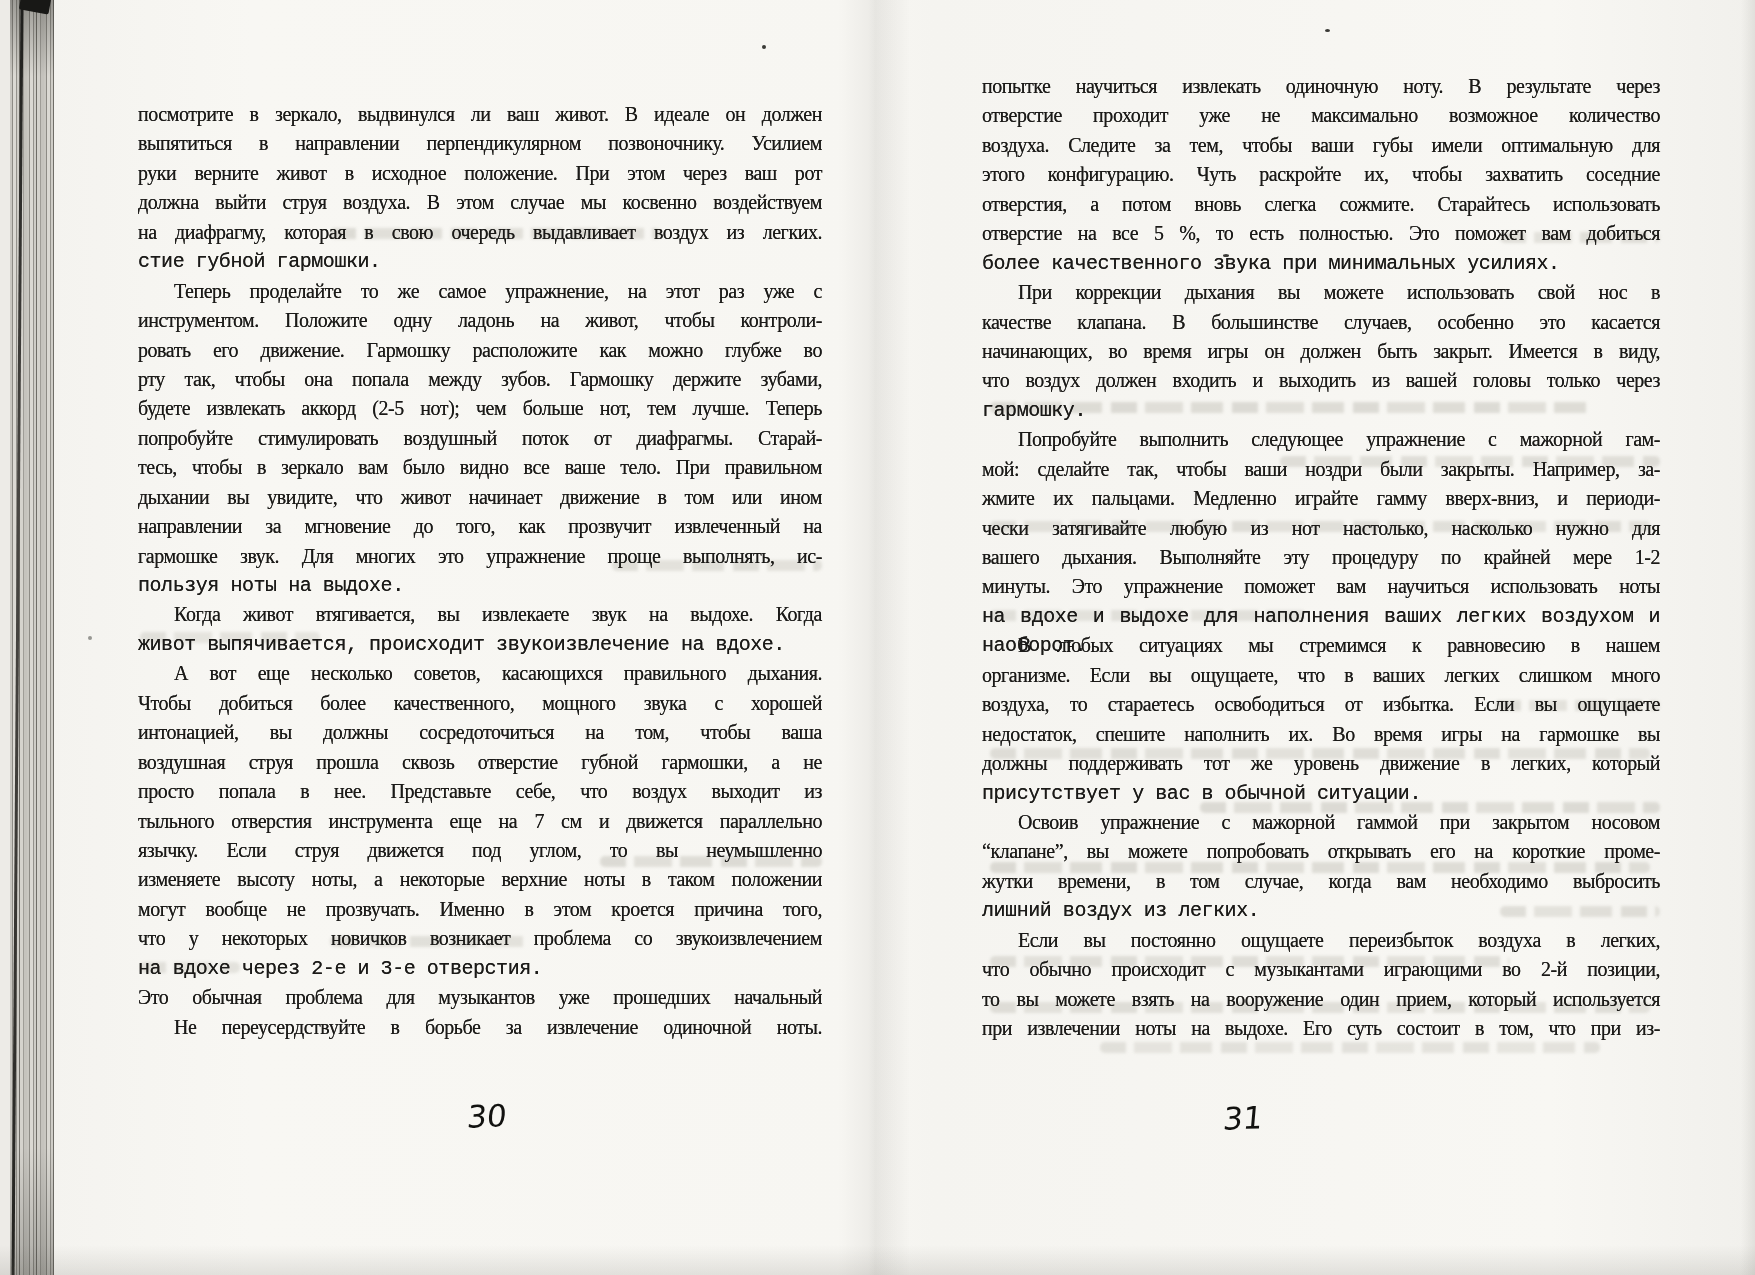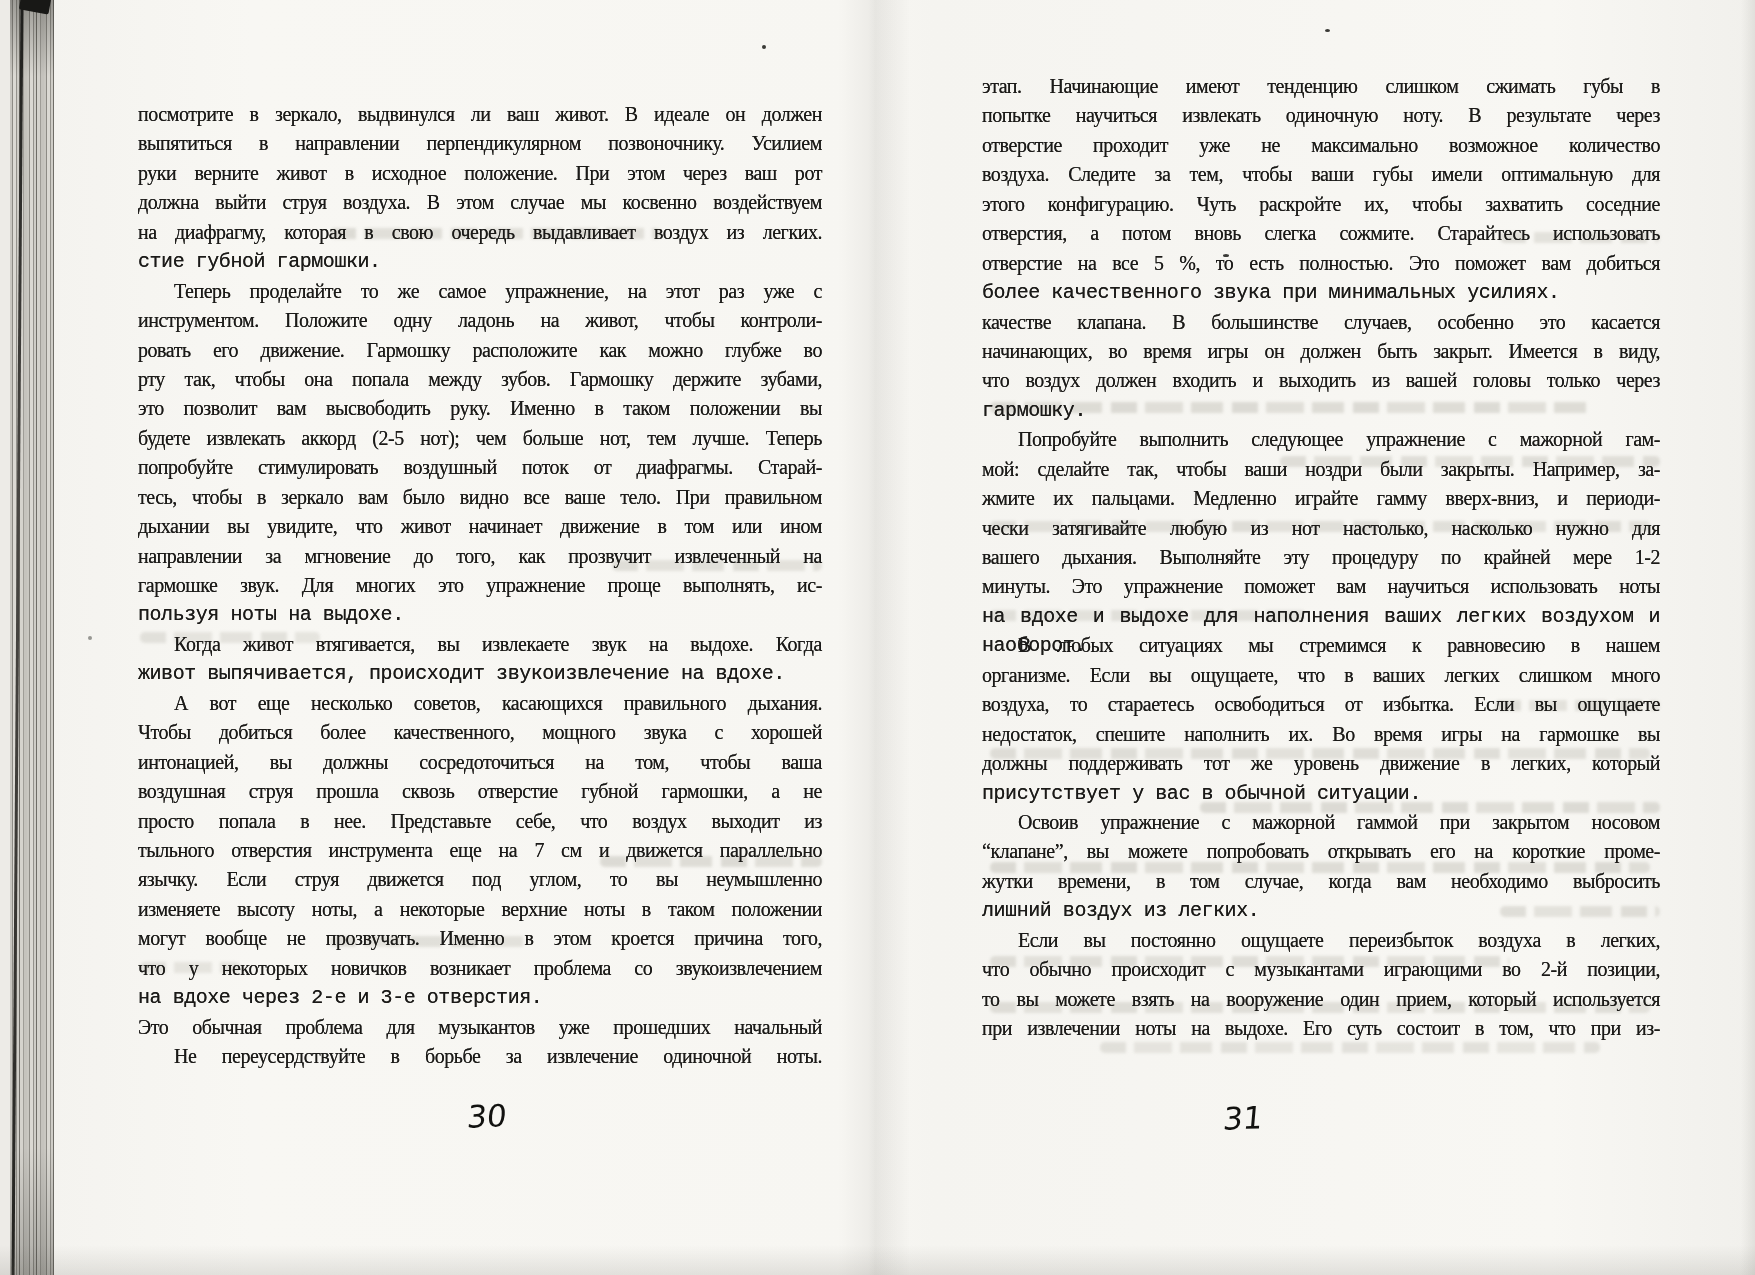--- a/index.html
+++ b/index.html
@@ -112,21 +112,20 @@
     <div class="line">посмотрите в зеркало, выдвинулся ли ваш живот. В идеале он должен</div>
     <div class="line">выпятиться в направлении перпендикулярном позвоночнику. Усилием</div>
     <div class="line">руки верните живот в исходное положение. При этом через ваш рот</div>
     <div class="line">должна выйти струя воздуха. В этом случае мы косвенно воздействуем</div>
     <div class="line">на диафрагму, которая в свою очередь выдавливает воздух из легких.</div>
     <div class="line last">стие губной гармошки.</div>
     <div class="line indent">Теперь проделайте то же самое упражнение, на этот раз уже с</div>
     <div class="line">инструментом. Положите одну ладонь на живот, чтобы контроли-</div>
     <div class="line">ровать его движение. Гармошку расположите как можно глубже во</div>
     <div class="line">рту так, чтобы она попала между зубов. Гармошку держите зубами,</div>
-    <div class="line">это позволит вам высвободить руку. Именно в таком положении вы</div>
     <div class="line">будете извлекать аккорд (2-5 нот); чем больше нот, тем лучше.  Теперь</div>
     <div class="line">попробуйте стимулировать воздушный поток от диафрагмы. Старай-</div>
     <div class="line">тесь, чтобы в зеркало вам было видно все ваше тело. При правильном</div>
     <div class="line">дыхании вы увидите, что живот начинает движение в том или ином</div>
     <div class="line">направлении за мгновение до того, как прозвучит извлеченный на</div>
     <div class="line">гармошке звук. Для многих это упражнение проще выполнять, ис-</div>
     <div class="line last">пользуя ноты на выдохе.</div>
     <div class="line indent">Когда живот втягивается, вы извлекаете звук на выдохе. Когда</div>
     <div class="line last">живот выпячивается, происходит звукоизвлечение на вдохе.</div>
     <div class="line indent">А вот еще несколько советов, касающихся правильного дыхания.</div>
@@ -137,28 +136,28 @@
     <div class="line">тыльного отверстия инструмента еще на 7 см и движется параллельно</div>
     <div class="line">язычку. Если струя движется под углом, то вы неумышленно</div>
     <div class="line">изменяете высоту ноты, а некоторые верхние ноты в таком положении</div>
     <div class="line">могут вообще не прозвучать. Именно в этом кроется причина того,</div>
     <div class="line">что у некоторых новичков возникает проблема со звукоизвлечением</div>
     <div class="line last">на вдохе через 2-е и 3-е отверстия.</div>
     <div class="line">Это обычная проблема для музыкантов уже прошедших начальный</div>
     <div class="line indent">Не переусердствуйте в борьбе за извлечение одиночной ноты.</div>
   </div>
 <div class="text-block right">
-    <div class="line">этап. Начинающие имеют тенденцию слишком сжимать губы в</div>
     <div class="line">попытке научиться извлекать одиночную ноту. В результате через</div>
     <div class="line">отверстие проходит уже не максимально возможное количество</div>
     <div class="line">воздуха. Следите за тем, чтобы ваши губы имели оптимальную для</div>
     <div class="line">этого конфигурацию. Чуть раскройте их, чтобы захватить соседние</div>
     <div class="line">отверстия, а потом вновь слегка сожмите. Старайтесь использовать</div>
     <div class="line">отверстие на все 5 %, то есть полностью. Это поможет вам добиться</div>
     <div class="line last">более качественного звука при минимальных усилиях.</div>
+    <div class="line indent">При коррекции дыхания вы можете использовать свой нос в</div>
     <div class="line">качестве клапана. В большинстве случаев, особенно это касается</div>
     <div class="line">начинающих, во время игры он должен быть закрыт. Имеется в виду,</div>
     <div class="line">что воздух должен входить и выходить из вашей головы только через</div>
     <div class="line last">гармошку.</div>
     <div class="line indent">Попробуйте выполнить следующее упражнение с мажорной гам-</div>
     <div class="line">мой: сделайте так, чтобы ваши ноздри были закрыты. Например, за-</div>
     <div class="line">жмите их пальцами. Медленно играйте гамму вверх-вниз, и периоди-</div>
     <div class="line">чески затягивайте любую из нот настолько, насколько нужно для</div>
     <div class="line">вашего дыхания. Выполняйте эту процедуру по крайней мере 1-2</div>
     <div class="line">минуты. Это упражнение поможет вам научиться использовать ноты</div>

